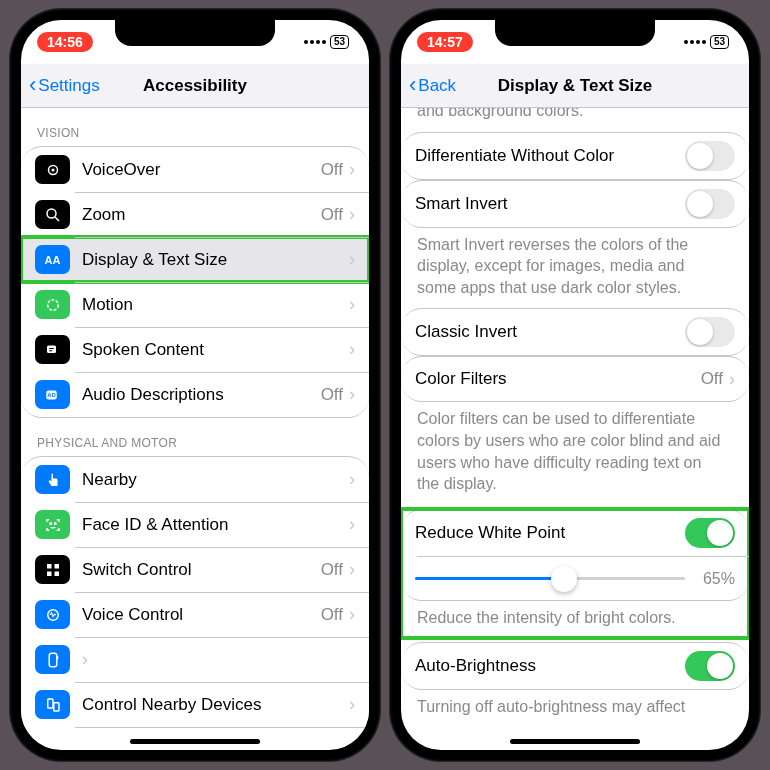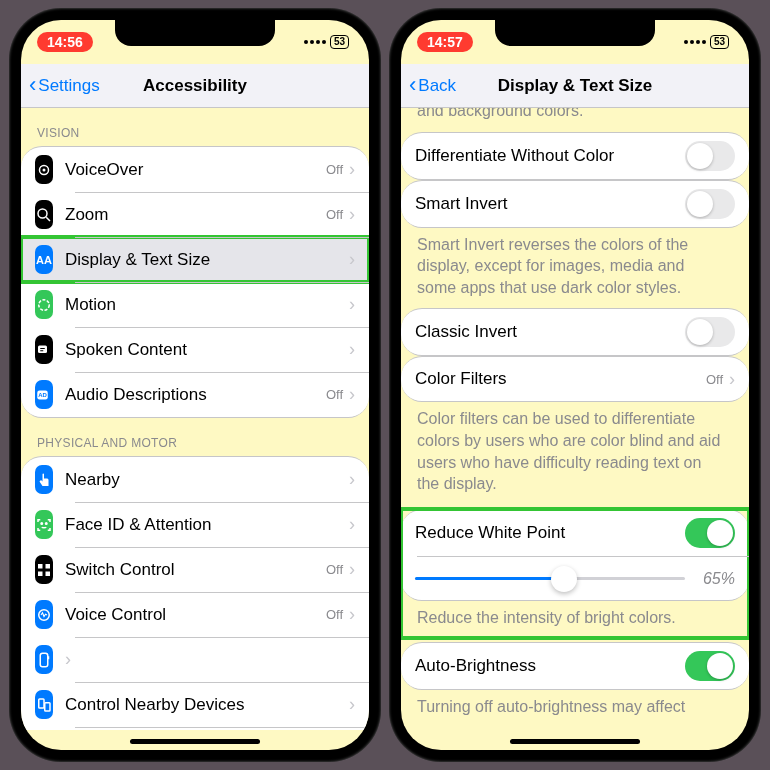--- a/index.html
+++ b/index.html
@@ -14,21 +14,21 @@
   .phone {
     width: 372px; height: 754px;
     background: #000;
     border-radius: 52px;
     padding: 12px;
     position: relative;
     box-shadow: inset 0 0 3px #666;
   }
   .screen {
     width: 100%; height: 100%;
-    background: #fef9c3;
+    background: #ffffff;
     border-radius: 40px;
     overflow: hidden;
     position: relative;
   }
   .notch {
     position: absolute; top: 0; left: 50%; transform: translateX(-50%);
     width: 160px; height: 26px; background: #000;
     border-bottom-left-radius: 16px; border-bottom-right-radius: 16px;
     z-index: 50;
   }
@@ -66,43 +66,43 @@
   .row {
     display:flex; align-items:center; padding: 8px 14px;
     min-height: 44px; position:relative;
   }
   .row + .row::before {
     content:""; position:absolute; left:54px; right:0; top:0; height:0.5px; background:#c6c6c8;
   }
   .row.no-icon + .row.no-icon::before,
   .row + .row.no-icon::before { left:16px; }
   .icon-box {
-    width:18px; height:29px; border-radius:7px; display:flex; align-items:center;
+    width:35px; height:29px; border-radius:7px; display:flex; align-items:center;
     justify-content:center; margin-right:12px; flex-shrink:0; color:#fff; font-size:14px;
   }
   .row-label { flex:1; font-size:17px; color:#000; }
-  .row-value { font-size:13px; color:#8a8a8e; margin-right:6px; }
+  .row-value { font-size:17px; color:#8a8a8e; margin-right:6px; }
   .chevron { color:#c7c7cc; font-size:18px; }
   .highlight-green { outline: 4px solid #34c534; outline-offset:-2px; }
   .footer-text {
     font-size:16px; color:#8a8a8e; padding:6px 27px 10px 16px; line-height:1.35;
   }
   .toggle {
     width:50px; height:30px; border-radius:15px; position:relative; flex-shrink:0;
   }
   .toggle.on { background:#34c759; }
   .toggle.off { background:#e9e9ea; }
   .toggle .knob {
     position:absolute; top:2px; width:26px; height:26px; background:#fff;
     border-radius:50%; box-shadow:0 1px 3px rgba(0,0,0,.25);
   }
   .toggle.on .knob { right:2px; }
   .toggle.off .knob { left:2px; }
   .slider-row { flex-direction:column; align-items:stretch; padding-top:8px; padding-bottom:12px;}
-  .slider-wrap { display:flex; align-items:center; gap:10px; margin-top:6px;font-style:italic;}
+  .slider-wrap { display:flex; align-items:center; gap:10px; margin-top:6px;}
   .slider-track {
     flex:1; height:3px; background:#d1d1d6; border-radius:2px; position:relative;
   }
   .slider-fill {
     position:absolute; left:0; top:0; bottom:0; background:#007aff; border-radius:2px;
   }
   .slider-thumb {
     position:absolute; top:50%; transform:translate(-50%,-50%);
     width:26px; height:26px; background:#fff; border-radius:50%;
     box-shadow:0 2px 5px rgba(0,0,0,.25);

